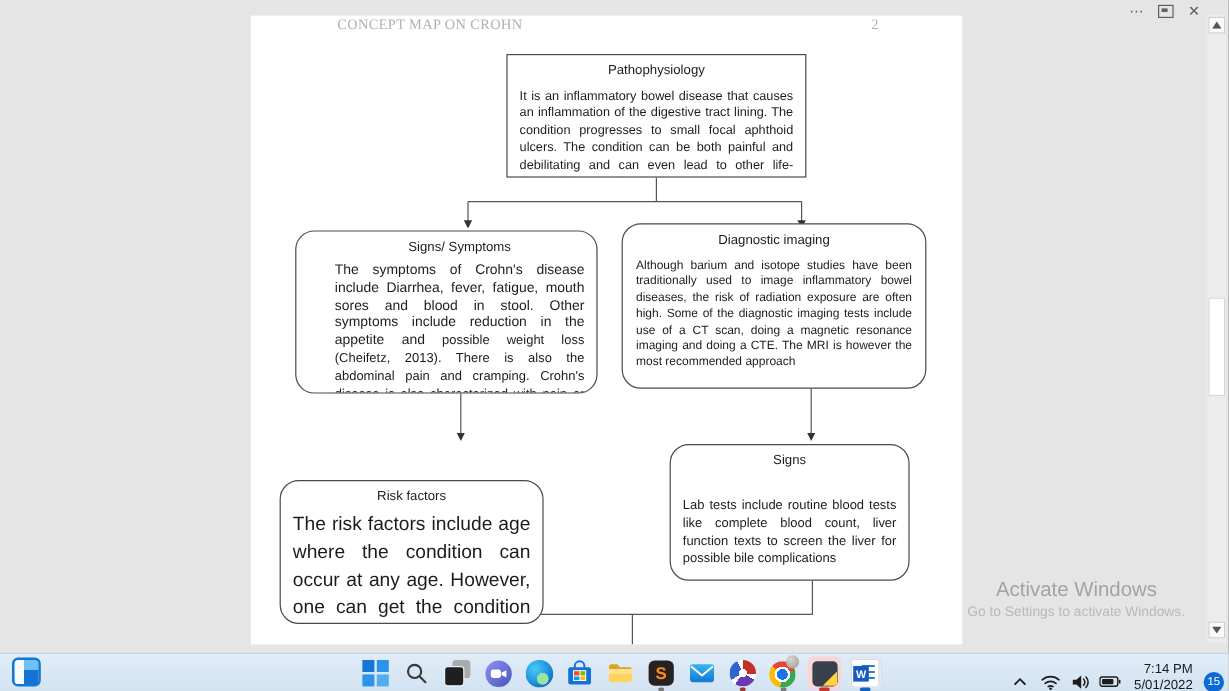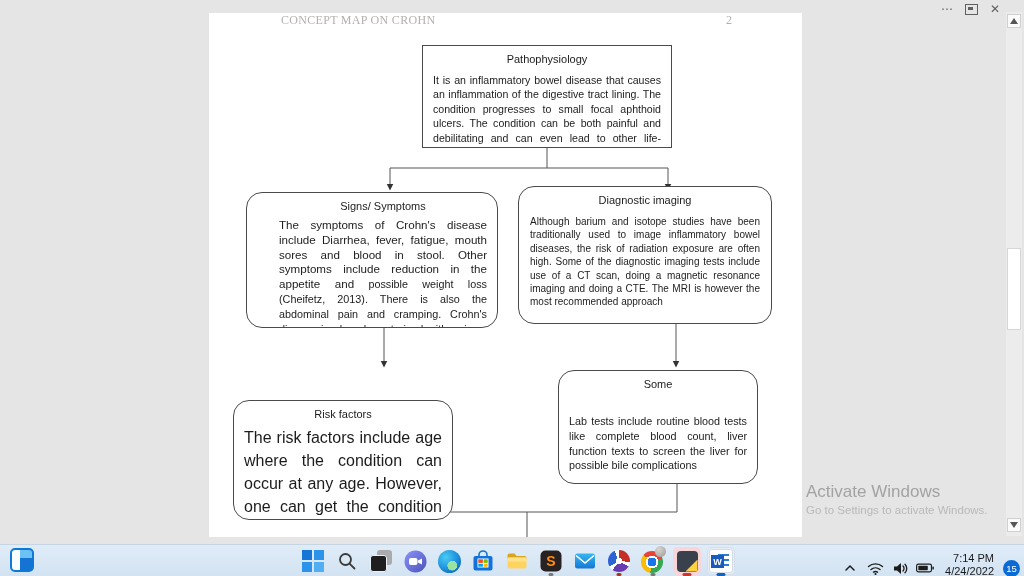--- a/index.html
+++ b/index.html
@@ -46,21 +46,21 @@
   .box-diag .box-body{font-size:10px;line-height:13.4px;margin:9px 11px;}
 
   .box-risk{left:24px;top:357px;width:220px;height:120px;border-radius:16px;margin-top:30px;}
   .box-risk .box-body{font-size:16px;line-height:23px;}
 
   .box-labs{left:349px;top:357px;width:200px;height:114px;border-radius:16px;}
   .box-labs .box-body{font-size:10.8px;line-height:14.8px;margin-top:24px;}
 
   
   .watermark{position:absolute;left:806px;top:482px;color:#a3a3a3;}
-  .wm1{font-size:17px;line-height:20px;}
+  .wm1{font-size:17px;line-height:20px;margin-left:24px;}
   .wm2{font-size:11.5px;line-height:16px;color:#b9b9b9;}
 
   
   .taskbar{position:absolute;left:0;bottom:0;width:1024px;height:32px;
     background:linear-gradient(180deg,#e0ecf8,#d3e3f2);border-top:1px solid rgba(0,0,0,.06);box-sizing:border-box;}
   .tb-left{position:absolute;left:10px;top:3px;}
   .tb-center{position:absolute;left:296px;top:0;height:32px;display:flex;align-items:center;}
   .tb-slot{width:34px;height:32px;display:flex;align-items:center;justify-content:center;position:relative;}
   .tb-hl{position:absolute;top:2px;left:3px;right:3px;bottom:2px;border-radius:5px;}
   .hl-pink{background:#f8d5d8;}
@@ -177,21 +177,21 @@
       <div class="box-title">Diagnostic imaging</div>
       <div class="box-body">Although barium and isotope studies have been traditionally used to image inflammatory bowel diseases, the risk of radiation exposure are often high. Some of the diagnostic imaging tests include use of a CT scan, doing a magnetic resonance imaging and doing a CTE. The MRI is however the most recommended approach</div>
     </div>
 
     <div class="box box-risk">
       <div class="box-title">Risk factors</div>
       <div class="box-body">The risk factors include age where the condition can occur at any age. However, one can get the condition when young. Others are ethnicity where whites have a higher risk than blacks. Family history, cigarette smoking is also risks of the condition.</div>
     </div>
 
     <div class="box box-labs">
-      <div class="box-title">Some</div>
+      <div class="box-title">Signs</div>
       <div class="box-body">Lab tests include routine blood tests like complete blood count, liver function texts to screen the liver for possible bile complications</div>
     </div>
   </div>
 
   <div class="watermark">
     <div class="wm1">Activate Windows</div>
     <div class="wm2">Go to Settings to activate Windows.</div>
   </div>
 
   <div class="taskbar">
@@ -322,18 +322,18 @@
       </div>
       <div class="tray-icon">
         <svg width="20" height="12" viewBox="0 0 20 12">
           <rect x="0.7" y="1.7" width="16.5" height="8.6" rx="2" stroke="#1c1c1c" stroke-width="1.3" fill="none"></rect>
           <rect x="2.6" y="3.6" width="10.5" height="4.8" rx="0.8" fill="#1c1c1c"></rect>
           <rect x="18.2" y="4.2" width="1.6" height="3.6" rx="0.8" fill="#1c1c1c"></rect>
         </svg>
       </div>
       <div class="clock">
         <div>7:14 PM</div>
-        <div>4/24/2022</div>
+        <div>5/01/2022</div>
       </div>
       <div class="badge">15</div>
     </div>
   </div>
 </div>
 
 </body></html>

